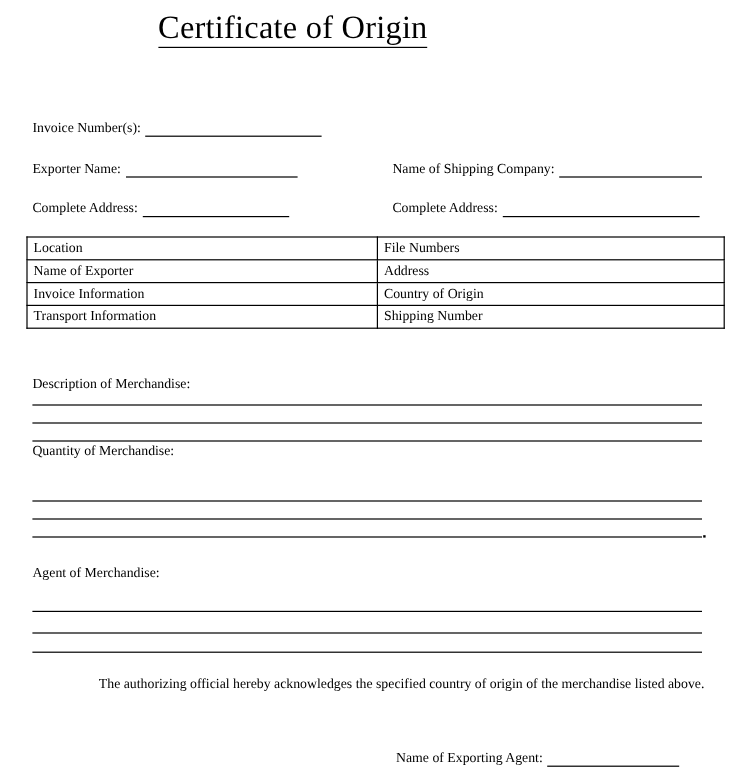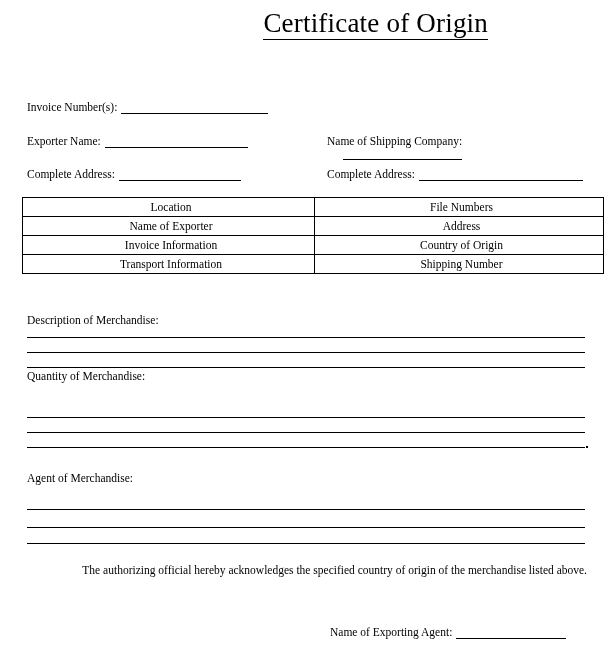--- a/index.html
+++ b/index.html
@@ -23,21 +23,21 @@
     inset: 0;
     background: #ffffff;
   }
 
   
   .doc-title {
     position: absolute;
     top: 6px;
     left: 0;
     width: 488px;
-    text-align: right;
+    text-align: center;
     font-size: 27px;
     line-height: 34px;
     font-weight: 400;
     letter-spacing: 0.2px;
     white-space: nowrap;
   }
   .doc-title span {
     border-bottom: 1.6px solid #000;
     padding-bottom: 1px;
   }
@@ -63,21 +63,20 @@
 
   
   .info-table {
     position: absolute;
     left: 22px;
     top: 197px;
     width: 569px;
     border-collapse: collapse;
     table-layout: fixed;
     font-size: 11.5px;
-    text-align: center;
   }
   .info-table td {
     border: 1.2px solid #000;
     height: 16px;
     padding: 1px 0 1px 5px;
     line-height: 14px;
     vertical-align: middle;
     white-space: nowrap;
   }
   .info-table td.col-left  { width: 286px; }
@@ -130,21 +129,21 @@
   <div class="field" style="left:27px; top:100px;">
     <span class="label">Invoice Number(s):</span>
     <span class="fill" style="width:147px;"></span>
   </div>
 
   <div class="field" style="left:27px; top:134px;">
     <span class="label">Exporter Name:</span>
     <span class="fill" style="width:143px;"></span>
   </div>
 
-  <div class="field" style="left:327px; top:134px;flex-direction:column;">
+  <div class="field" style="left:327px; top:134px;">
     <span class="label">Name of Shipping Company:</span>
     <span class="fill" style="width:119px;"></span>
   </div>
 
   <div class="field" style="left:27px; top:167px;">
     <span class="label">Complete Address:</span>
     <span class="fill" style="width:122px;"></span>
   </div>
 
   <div class="field" style="left:327px; top:167px;">

